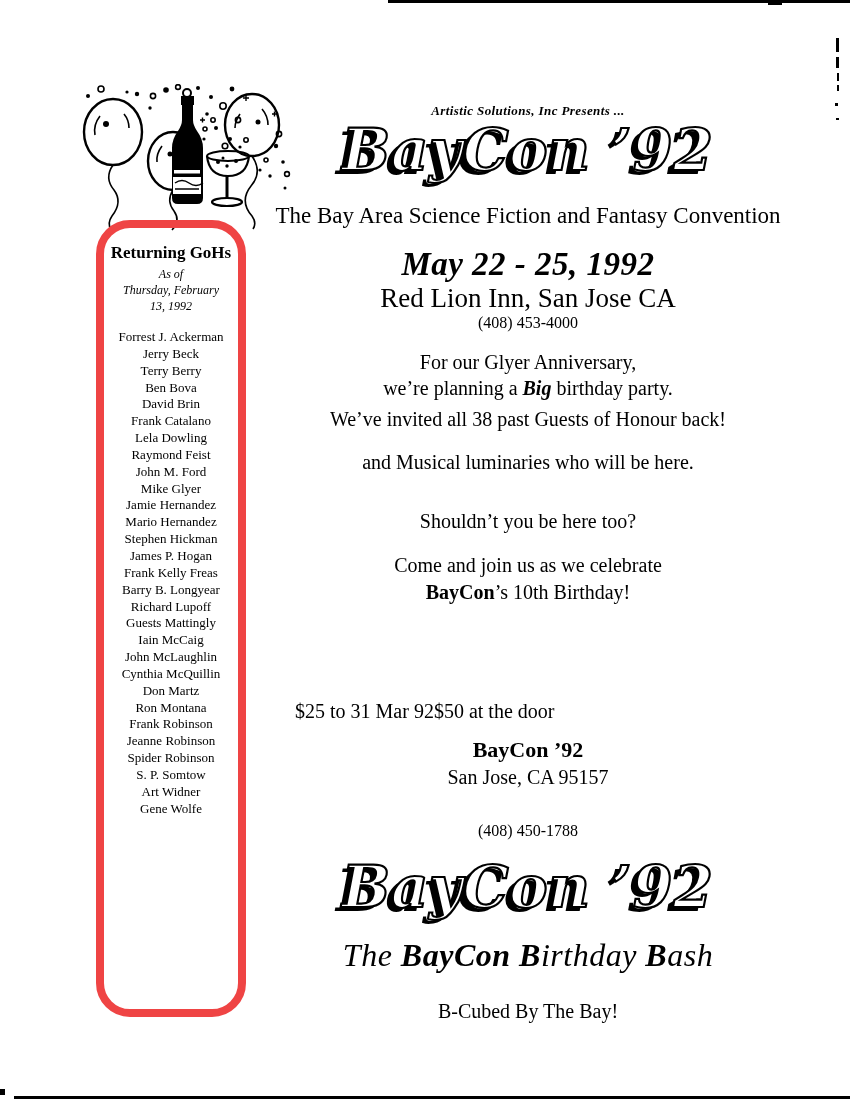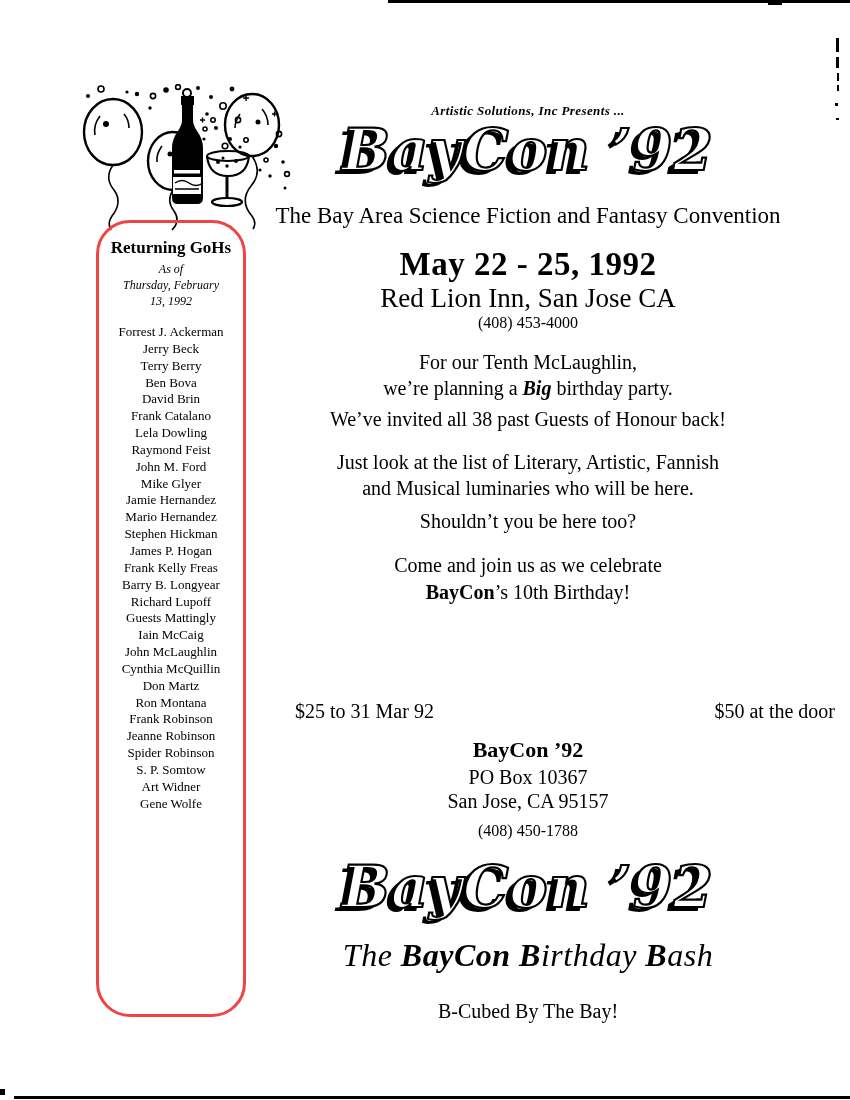--- a/index.html
+++ b/index.html
@@ -13,36 +13,36 @@
     font-family:"DejaVu Serif",serif;font-style:italic;font-weight:bold;
     font-size:57px;color:#fff;letter-spacing:1px;white-space:nowrap;
     -webkit-text-stroke:2.2px #000;
     text-shadow:-6px 4px 0 #000;
   }
   
   .mb{position:absolute;left:258px;width:540px;text-align:center;}
   .nowrap{white-space:nowrap;}
   .presenter{font-size:13px;font-weight:bold;letter-spacing:.4px;font-style:italic;}
   .subtitle{font-size:23px;}
-  .date-line{font-size:33px;font-weight:bold;letter-spacing:.5px;}
+  .date-line{font-size:33px;font-weight:bold;font-style:italic;letter-spacing:.5px;}
   .venue{font-size:27px;}
   .phone{font-size:16px;}
   .para{font-size:20px;line-height:26px;}
   .para3{font-size:20px;line-height:27px;}
   .bi{font-weight:bold;font-style:italic;}
   .b{font-weight:bold;}
-  .price-row{display:flex;justify-content:space-between;gap:58px;font-size:20px;}
+  .price-row{display:flex;justify-content:flex-start;font-size:20px;}
   .addr-name{font-size:22px;font-weight:bold;}
   .addr{font-size:20px;line-height:24px;}
   .bash{font-size:32px;font-style:italic;white-space:nowrap;letter-spacing:.5px;}
   .tagline{font-size:20px;}
   
   .goh-box{
     position:absolute;left:96px;top:220px;width:150px;height:797px;
-    border:3px solid #ef4444;border-radius:34px;text-align:center;box-sizing:border-box;
+    border:8px solid #ef4444;border-radius:34px;text-align:center;box-sizing:border-box;
     padding-top:15px;
   }
   .goh-title{font-size:17px;font-weight:bold;}
   .goh-asof{font-size:12px;line-height:16px;margin-top:3px;font-style:italic;}
   .goh-names{font-size:13px;line-height:16.85px;margin-top:15px;}
 </style>
 </head>
 <body>
 
 <div class="page">
@@ -182,47 +182,45 @@
 
   <div class="mb presenter" style="top:103px">Artistic Solutions, Inc Presents ...</div>
   <div class="mb outline-title" style="top:116px">BayCon ’92</div>
   <div class="mb subtitle nowrap" style="top:203px">The Bay Area Science Fiction and Fantasy Convention</div>
 
   <div class="mb date-line nowrap" style="top:246px">May 22 - 25, 1992</div>
   <div class="mb venue nowrap" style="top:283px">Red Lion Inn, San Jose CA</div>
   <div class="mb phone" style="top:314px">(408) 453-4000</div>
 
   <div class="mb para" style="top:349px">
-    <div class="nowrap">For our Tenth McLaughlin,</div>
+    <div class="nowrap">For our Glyer Anniversary,</div>
     <div class="nowrap"><span>we’re planning a </span><span class="bi">Big</span><span> birthday party.</span></div>
   </div>
 
   <div class="mb para nowrap" style="top:406px">We’ve invited all 38 past Guests of Honour back!</div>
 
   <div class="mb para" style="top:449px">
-    <div class="nowrap">Just look at the list of Literary, Artistic, Fannish</div>
     <div class="nowrap">and Musical luminaries who will be here.</div>
   </div>
 
   <div class="mb para nowrap" style="top:508px">Shouldn’t you be here too?</div>
 
   <div class="mb para3" style="top:552px">
     <div class="nowrap">Come and join us as we celebrate</div>
     <div class="nowrap"><span class="b">BayCon</span><span>’s 10th Birthday!</span></div>
   </div>
 
 
   <div class="mb price-row" style="top:700px;left:295px">
     <span>$25 to 31 Mar 92</span>
     <span>$50 at the door</span>
   </div>
 
   <div class="mb addr-name" style="top:737px">BayCon ’92</div>
   <div class="mb addr" style="top:765px">
-    <div>PO Box 10367</div>
     <div>San Jose, CA 95157</div>
   </div>
   <div class="mb phone" style="top:822px">(408) 450-1788</div>
 
   <div class="mb outline-title" style="top:853px">BayCon ’92</div>
   <div class="mb tagline" style="top:1000px">B-Cubed By The Bay!</div>
   <div class="mb bash" style="top:937px"><span>The </span><span class="b">BayCon</span><span class="b"> B</span><span>irthday </span><span class="b">B</span><span>ash</span></div>
 
 </div>
 

